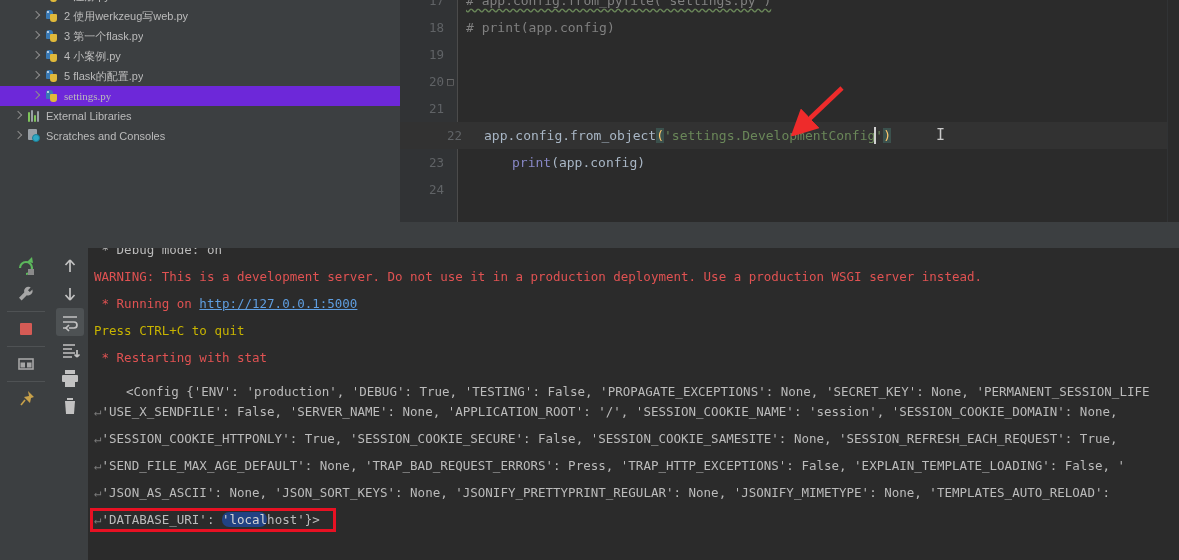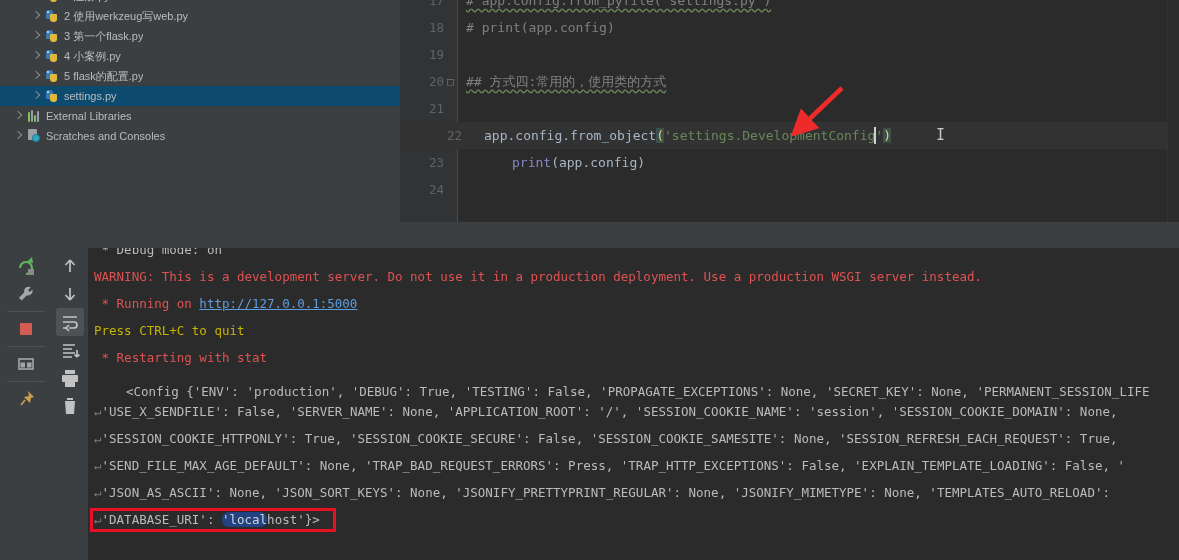--- a/index.html
+++ b/index.html
@@ -25,21 +25,21 @@
   }
   .tree-row {
     position: relative;
     height: 20px;
     display: flex;
     align-items: center;
     color: #bbbbbb;
     font-size: 11px;
     white-space: nowrap;
   }
-  .tree-row.selected { background: #0c4a6e; }
+  .tree-row.selected { background: #6d28d9; font-family: Liberation Serif, serif; }
   .tree-arrow {
     width: 12px; height: 12px;
     margin-left: 4px;
     flex: 0 0 auto;
     position: relative;
   }
   .tree-arrow::before {
     content: "";
     position: absolute;
     left: 3px; top: 2px;
@@ -345,21 +345,20 @@
         <div class="code-line" style="top: 14px;">
           <span class="ln">18</span>
           <span class="code-text"><span class="cm"># print(app.config)</span></span>
         </div>
         <div class="code-line" style="top: 41px;">
           <span class="ln">19</span>
           <span class="code-text"></span>
         </div>
         <div class="code-line" style="top: 68px;">
           <span class="ln">20</span>
-          <span class="code-text"><span class="cm squiggle">## 方式四:常用的，使用类的方式</span></span>
           <span class="fold-mark">□</span>
         </div>
         <div class="code-line" style="top: 95px;">
           <span class="ln">21</span>
           <span class="code-text"></span>
         </div>
         <div class="code-line current" style="top: 122px;">
           <span class="ln">22</span>
           <span class="code-text"><span class="fn">app.config.from_object</span><span class="brk-hl">(</span><span class="str">'settings.DevelopmentConfig'</span><span class="brk-hl">)</span></span>
         </div>

